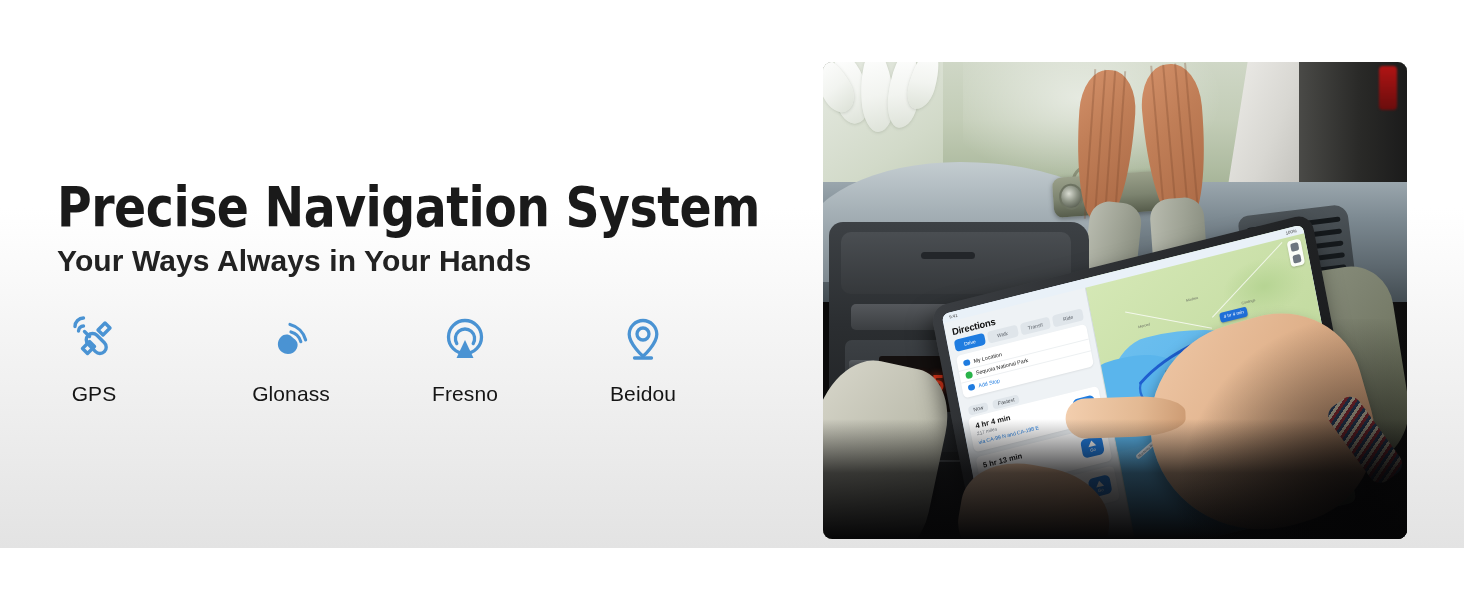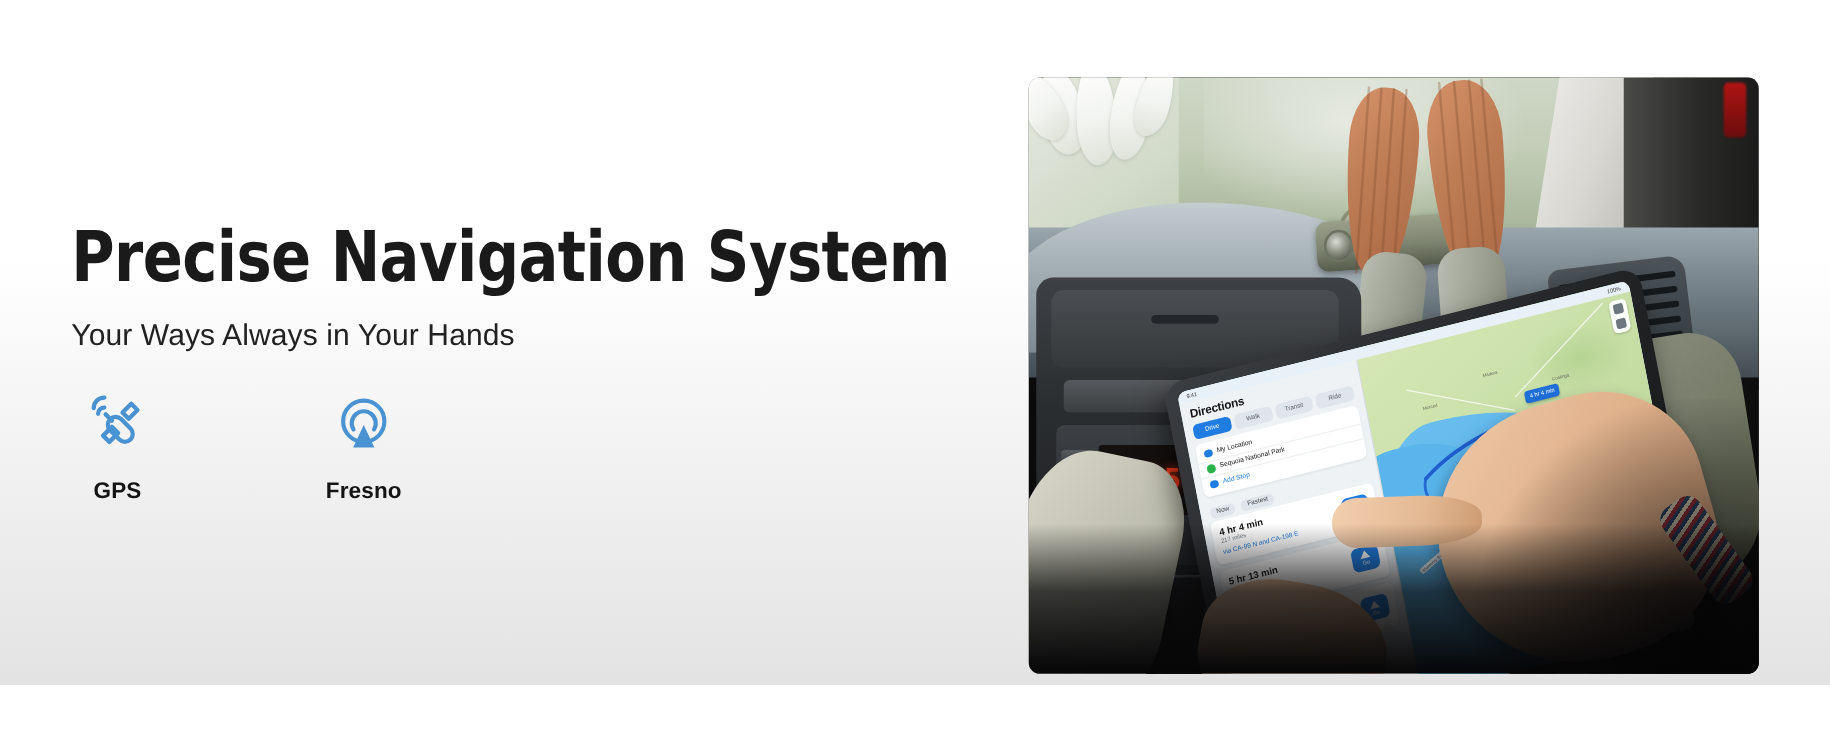--- a/index.html
+++ b/index.html
@@ -29,23 +29,23 @@
     font-weight:bold;
     letter-spacing:-0.5px;
     color:#1a1a1a;
     line-height:1.1;
     white-space:nowrap;
     transform:scaleX(0.94);
     transform-origin:left center;
   }
 
   #subhead {
-    margin-top:16px;
-    font-size:24px;
-    font-weight:400;
+    margin-top:4px;
+    font-size:30px;
+    font-weight:700;
     color:#222222;
     letter-spacing:0.1px;
     line-height:1.25;
     white-space:nowrap;
   }
 
   
   #gnss-row {
     position:absolute;
     left:57px; top:312px;
@@ -67,22 +67,22 @@
   .gnss-icon {
     height:56px;
     display:flex;
     align-items:center;
     justify-content:center;
     margin-bottom:14px;
   }
   .gnss-icon svg { display:block; }
 
   .gnss-label {
-    font-size:18px;
-    font-weight:700;
+    font-size:21px;
+    font-weight:400;
     color:#151515;
     white-space:nowrap;
     letter-spacing:0.1px;
   }
 
   
   #photo {
     position:absolute;
     left:823px; top:62px;
     width:584px; height:477px;
@@ -562,34 +562,58 @@
             <path d="M18.5 20.5 L13 15 L18.5 9.5" stroke-width="0"></path>
             <path d="M15.5 35.5 L22.5 28.5 L27.5 33.5 L20.5 40.5 Z"></path>
             <path d="M31 17 L38 10 L43 15 L36 22 Z"></path>
             <path d="M22.5 23.5 L17.5 18.5"></path>
           </g>
         </svg>
       </div>
       <div class="gnss-label">GPS</div>
     </div>
 
+    <div class="gnss-item">
+      <div class="gnss-icon">
+        <svg width="54" height="54" viewBox="0 0 54 54" fill="none">
+          <path d="M27.5 23.5 c-3 -2.6 -7.4 -2.6 -10.4 0.2 c-4.6 4.3 -4.2 11.6 0.8 15.3 c5 3.7 12.2 2 14.9 -3.6 c1.4 -2.9 1 -5.8 -0.6 -7.7 c-1.5 -1.8 -2.6 -2.2 -4.7 -4.2 z" fill="#4a93d3"></path>
+          <g stroke="#4a93d3" stroke-width="3.2" stroke-linecap="round" fill="none">
+            <path d="M27 19 a14 14 0 0 1 9.8 9.6"></path>
+            <path d="M26 11.5 a21.5 21.5 0 0 1 15.6 15.4"></path>
+          </g>
+        </svg>
+      </div>
+      <div class="gnss-label">Glonass</div>
+    </div>
 
     <div class="gnss-item">
       <div class="gnss-icon">
         <svg width="54" height="54" viewBox="0 0 54 54" fill="none">
           <g stroke="#4a93d3" stroke-width="3.3" fill="none" stroke-linecap="round">
             <circle cx="27" cy="24" r="16.5"></circle>
             <path d="M18.8 30.6 a9.6 9.6 0 1 1 16.4 0"></path>
           </g>
           <path d="M27 27 L35.5 45 L18.5 45 Z" fill="#4a93d3"></path>
         </svg>
       </div>
       <div class="gnss-label">Fresno</div>
     </div>
 
+    <div class="gnss-item">
+      <div class="gnss-icon">
+        <svg width="54" height="54" viewBox="0 0 54 54" fill="none">
+          <g stroke="#4a93d3" stroke-width="3.3" fill="none" stroke-linecap="round" stroke-linejoin="round">
+            <path d="M27 7.5 c-7.6 0 -13.8 6.2 -13.8 13.8 c0 9.8 13.8 22 13.8 22 s13.8 -12.2 13.8 -22 c0 -7.6 -6.2 -13.8 -13.8 -13.8 z"></path>
+            <circle cx="27" cy="21" r="6"></circle>
+            <path d="M18.5 45 L35.5 45"></path>
+          </g>
+        </svg>
+      </div>
+      <div class="gnss-label">Beidou</div>
+    </div>
 
   </div>
 
   <div id="photo">
     <div id="photo-scene">
 
       <div class="ws-glass"></div>
       <div class="ws-glass-l"></div>
       <div class="ws-bright"></div>
 

